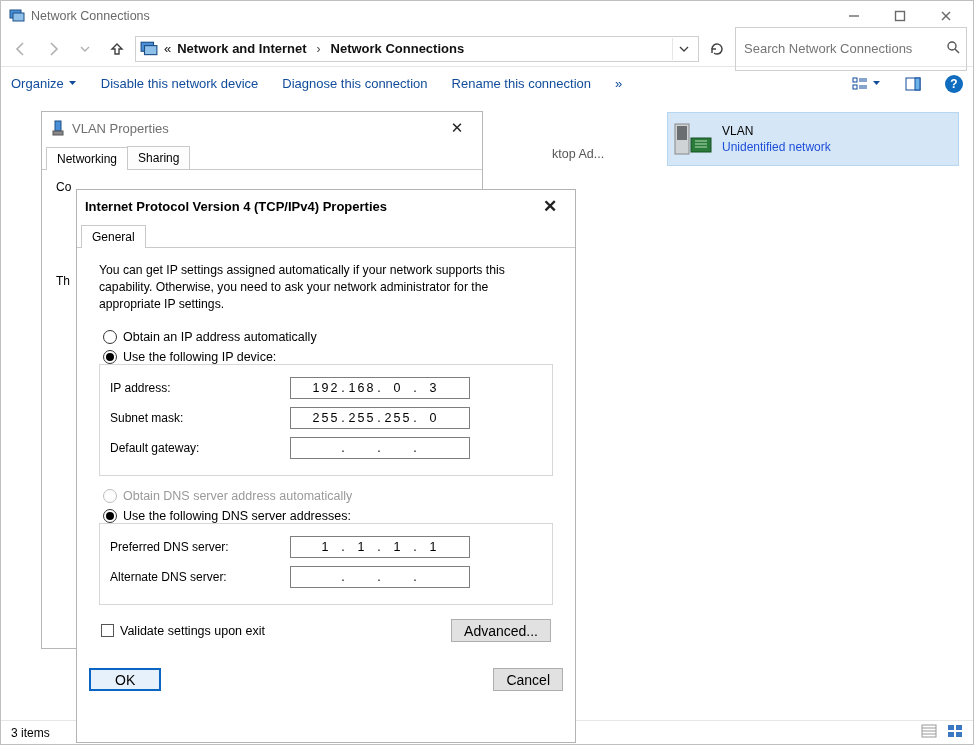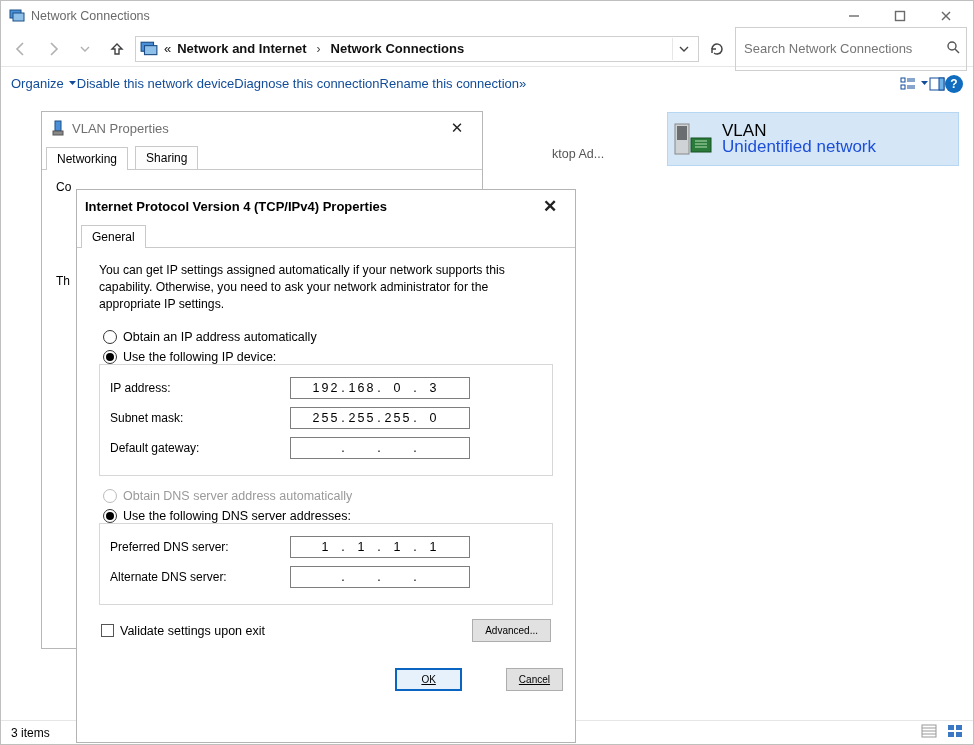--- a/index.html
+++ b/index.html
@@ -19,44 +19,44 @@
     .addressbox .bcseg { color:#111; font-size:13px; }
     .addressbox .sep { color:#444; width:12px; text-align:center; }
     .addressbox .icon-folder { display:flex; align-items:center; }
     .addressbox .end { display:flex; gap:0; margin-left:auto; }
     .addressbox .end .smbtn { width:22px; height:22px; display:flex; align-items:center; justify-content:center; color:#444; border-left:1px solid #e6e6e6; }
     .refreshbtn { width:28px; height:28px; display:flex; align-items:center; justify-content:center; color:#444; }
     .searchbox { width:232px; height:44px; border:1px solid #cfcfcf; display:flex; align-items:center; padding:0 6px; color:#888; }
     .searchbox input { border:none; outline:none; flex:1; font-size:13px; color:#888; background:transparent; }
     .searchbox .mag { color:#555; }
 
-    .cmdstrip { height:34px; display:flex; align-items:center; padding:0 10px; color:#104c9a; font-size:13px; border-bottom:1px solid #ffffff; }
+    .cmdstrip { height:34px; display:flex; align-items:center; padding:0 10px; gap:24px; color:#104c9a; font-size:13px; border-bottom:1px solid #ffffff; }
     .cmdstrip .first { display:flex; align-items:center; gap:4px; }
     .cmdstrip .spacer { flex:1; }
     .cmdstrip .iconbtn { color:#104c9a; display:flex; align-items:center; gap:4px; }
     .cmdstrip .help { width:18px; height:18px; border-radius:50%; background:#0f6cbf; color:#fff; font-weight:bold; display:flex; align-items:center; justify-content:center; font-size:12px; }
 
     .content { position:relative; height:calc(100% - 30px - 36px - 34px - 24px); background:#fff; }
     .status { position:absolute; bottom:0; left:0; right:0; height:24px; border-top:1px solid #e6e6e6; display:flex; align-items:center; padding:0 10px; color:#000; font-size:12px; }
     .status .right { margin-left:auto; display:flex; gap:10px; color:#555; }
 
     
     .adapter { position:absolute; width:290px; height:52px; display:flex; gap:6px; padding:2px 4px; align-items:center; }
     .adapter.sel { background:#d5e7f7; outline:1px solid #b7d6f1; }
     .adapter .aicon { width:44px; height:44px; display:flex; align-items:center; justify-content:center; }
-    .adapter .atxt { line-height:16px; font-size:17px; }
+    .adapter .atxt { line-height:16px; font-size:12px; }
     .adapter .atxt .nm { color:#000; }
     .adapter .atxt .sub { color:#1d4ed8; }
 
     
     .dlg { position:absolute; background:#fff; border:1px solid #b7b7b7; box-shadow:none; }
     .dlg .dlgtitle { height:32px; display:flex; align-items:center; padding:0 8px; color:#6f6f6f; font-size:13px; gap:6px; }
     .dlg .dlgtitle .spc { flex:1; }
     .dlg .dlgtitle .close { width:34px; height:24px; display:flex; align-items:center; justify-content:center; color:#222; font-size:15px; }
-    .dlg .tabs { height:26px; display:flex; align-items:flex-end; border-bottom:1px solid #c9c9c9; gap:8px; padding:0 4px;text-align:center; }
+    .dlg .tabs { height:26px; display:flex; align-items:flex-end; border-bottom:1px solid #c9c9c9; gap:0; padding:0 4px;text-align:center; }
     .dlg .tabs .tab { padding:4px 10px 4px 10px; border:1px solid #c9c9c9; border-bottom:none; background:#fdfdfd; margin-right:-1px; font-size:12px; }
     .dlg .tabs .tab.active { background:#fff; position:relative; top:1px; }
     #dlg1 { left:40px; top:110px; width:442px; height:538px; }
 
     
     #dlg2 { left:75px; top:188px; width:500px; height:554px; border:1px solid #b4b4b4; }
     #dlg2 .dlgtitle { color:#000; font-size:13px; height:32px;font-weight:bold; }
     #dlg2 .tabs { border-bottom:1px solid #c9c9c9; }
     .inner { padding:14px 22px; }
     .desc { font-size:12.2px; line-height:17px; }
@@ -67,23 +67,23 @@
     .radio.dis .rdot { border-color:#bcbcbc; }
     .group { border:1px solid #d7d7d7; padding:8px 10px 12px 10px; margin-top:2px; position:relative; }
     .group.nohead { border-top-color:#d7d7d7; }
     .row { display:flex; align-items:center; height:30px; }
     .row .lbl { width:180px; font-size:12px; }
     .row .ipbox { width:180px; height:22px; border:1px solid #7e7e7e; display:flex; align-items:center; justify-content:center; font-size:12.5px; letter-spacing:2px; }
     .row .ipbox .oct { width:28px; text-align:center; }
     .row .ipbox .dot { width:8px; text-align:center; }
     .check { display:flex; align-items:center; gap:6px; font-size:12.5px; }
     .check .box { width:13px; height:13px; border:1px solid #555; }
-    .btn { height:23px; border:1px solid #adadad; background:#e1e1e1; padding:0 12px; font-size:10px; display:inline-flex; align-items:center;margin-left:29px; }
+    .btn { height:23px; border:1px solid #adadad; background:#e1e1e1; padding:0 12px; font-size:14px; display:inline-flex; align-items:center; }
     .btn.primary { background:#e7f1fb; border:2px solid #0a64c2; padding:0 24px; }
-    .btnrow { display:flex; justify-content:flex-end; gap:15px; padding:8px 12px 10px 12px;text-decoration:underline; }
+    .btnrow { display:flex; justify-content:space-between; gap:4px; padding:8px 12px 10px 12px; }
     .advrow { display:flex; align-items:center; justify-content:space-between; padding:14px 2px 4px 2px; }
 
     
     .peek { position:absolute; font-size:12.5px; color:#000; }
     
     .micon { width:16px; height:16px; }
   </style>
 </head>
 <body>
 

